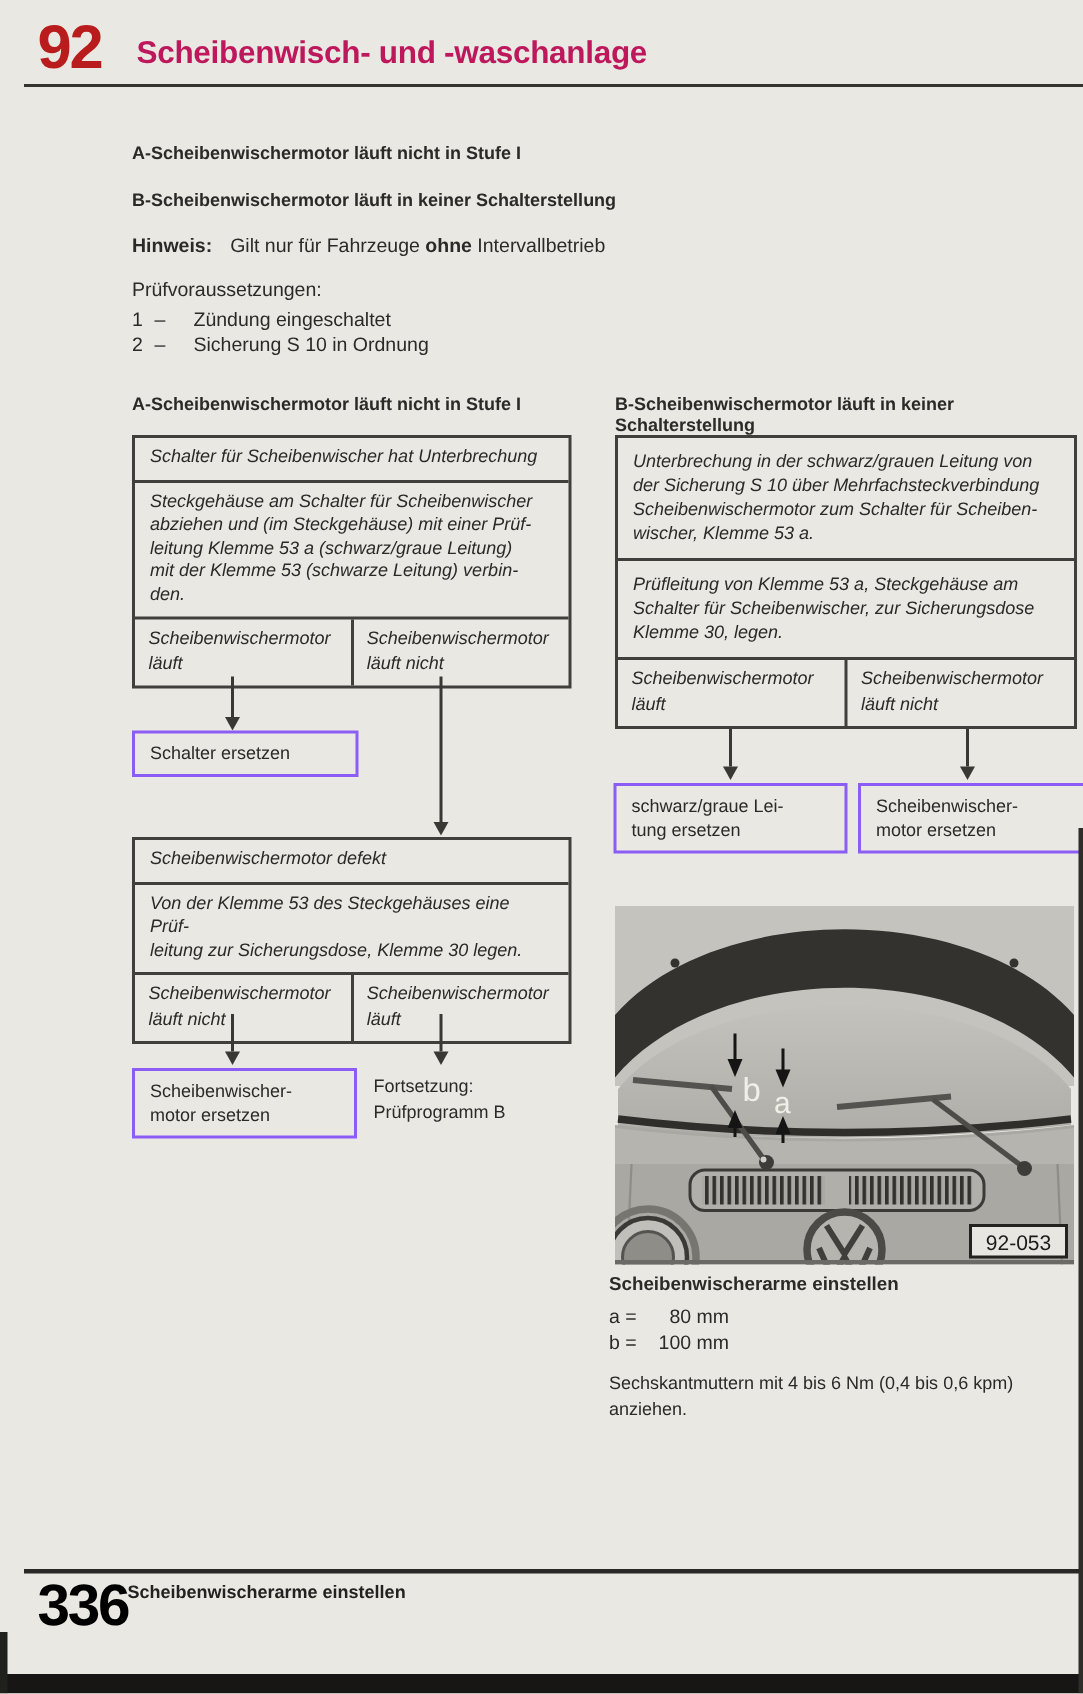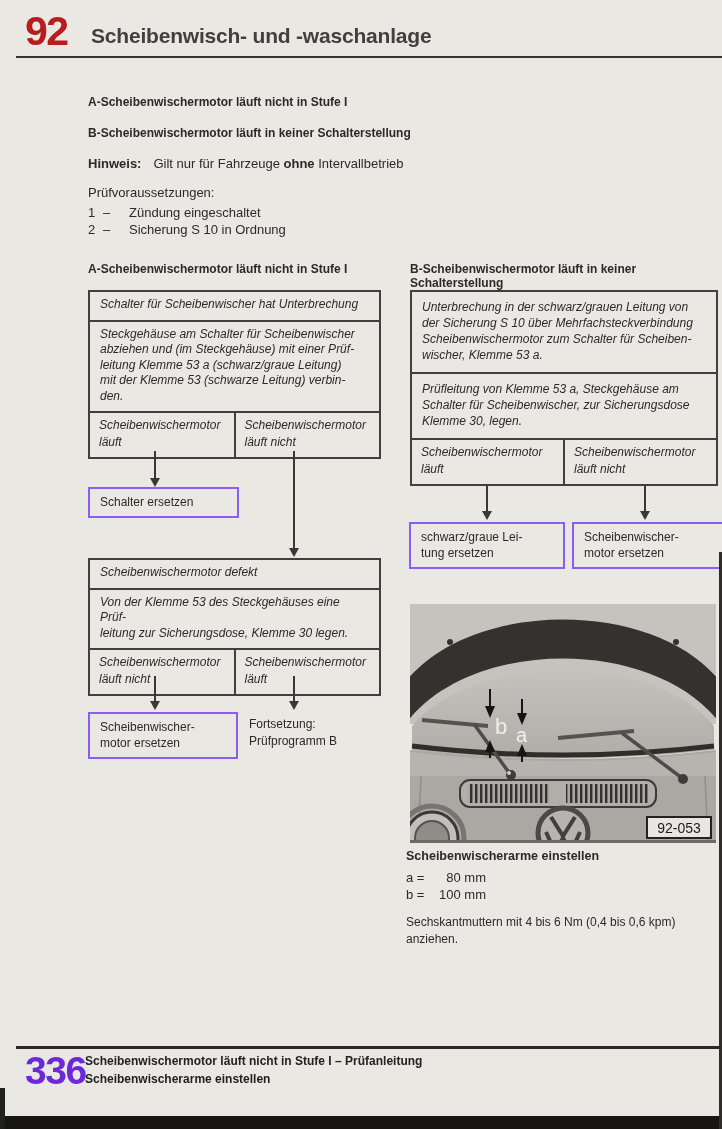--- a/index.html
+++ b/index.html
@@ -8,21 +8,21 @@
     background:#eae8e3;
     font-family:"Liberation Sans", sans-serif;
     color:#2b2a28;
   }
   .abs { position:absolute; }
   .pre { white-space:pre-line; }
   .b { font-weight:700; }
 
   
   .chapter-num { left:25px; top:8px; font-size:41px; font-weight:700; color:#b91c1c; letter-spacing:-1.5px; }
-  .chapter-title { left:91px; top:24px; font-size:21px; font-weight:700; color:#404040; letter-spacing:-0.2px; }
+  .chapter-title { left:91px; top:24px; font-size:21px; font-weight:700; color:#be185d; letter-spacing:-0.2px; }
   .header-rule { left:16px; top:56px; width:706px; height:2px; background:#35342f; }
 
   
   .intro-line { font-size:12px; font-weight:700; }
   #intro-a { left:88px; top:95px; }
   #intro-b { left:88px; top:126px; }
   #intro-note { left:88px; top:156px; font-size:13px; }
   #intro-note .lbl { font-weight:700; margin-right:12px; }
   #intro-prereq { left:88px; top:185px; font-size:13px; }
   .prereq-item { font-size:13px; }
@@ -75,21 +75,21 @@
   #caption-title { left:406px; top:849px; font-size:12.5px; font-weight:700; }
   .meas { font-size:13px; }
   #meas-a { left:406px; top:870px; }
   #meas-b { left:406px; top:847px;margin-top:40px; }
   .mlabel { display:inline-block; width:26px; }
   .mvalue { display:inline-block; width:54px; text-align:right; }
   #caption-note { left:406px; top:914px; font-size:12px; line-height:17px; }
 
   
   #footer-rule { left:16px; top:1046px; width:706px; height:3px; background:#2a2927; }
-  #page-num { left:25px; top:1049px; font-size:39px; font-weight:700; letter-spacing:-1.5px; color:#6d28d9; }
+  #page-num { left:25px; top:1049px; font-size:39px; font-weight:700; letter-spacing:-1.5px; color:#000000; }
   #footer-lines { left:85px; top:1053px; font-size:12px; font-weight:700; line-height:17.5px; color:#232220; }
 
   
   #edge-bottom { left:0; top:1116px; width:722px; height:13px; background:#171614; }
   #edge-right { left:719px; top:552px; width:3px; height:577px; background:#2e2d2a; }
   #edge-left-bottom { left:0; top:1088px; width:5px; height:41px; background:#20201d; }
 </style>
 </head>
 <body>
 
@@ -248,21 +248,20 @@
   </div>
   <div class="abs meas" id="meas-b">
     <span class="mlabel">b =</span><span class="mvalue">100 mm</span>
   </div>
   <div class="abs pre" id="caption-note">Sechskantmuttern mit 4 bis 6 Nm (0,4 bis 0,6 kpm)
 anziehen.</div>
 
   <div class="abs" id="footer-rule"></div>
   <div class="abs" id="page-num">336</div>
   <div class="abs" id="footer-lines">
-    <div>Scheibenwischermotor läuft nicht in Stufe I – Prüfanleitung</div>
     <div>Scheibenwischerarme einstellen</div>
   </div>
 
   <div class="abs" id="edge-bottom"></div>
   <div class="abs" id="edge-right"></div>
   <div class="abs" id="edge-left-bottom"></div>
 
 </div>
 
 </body></html>

